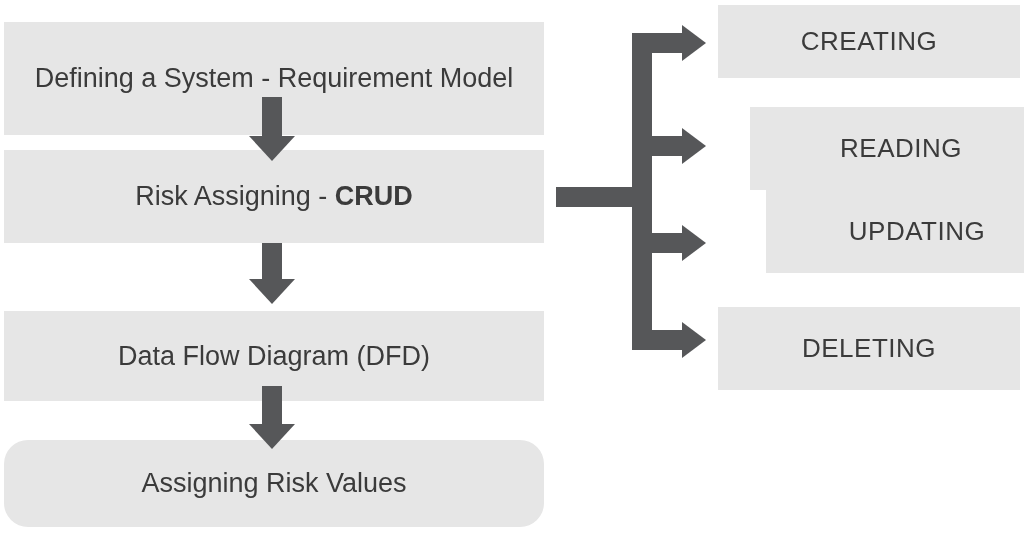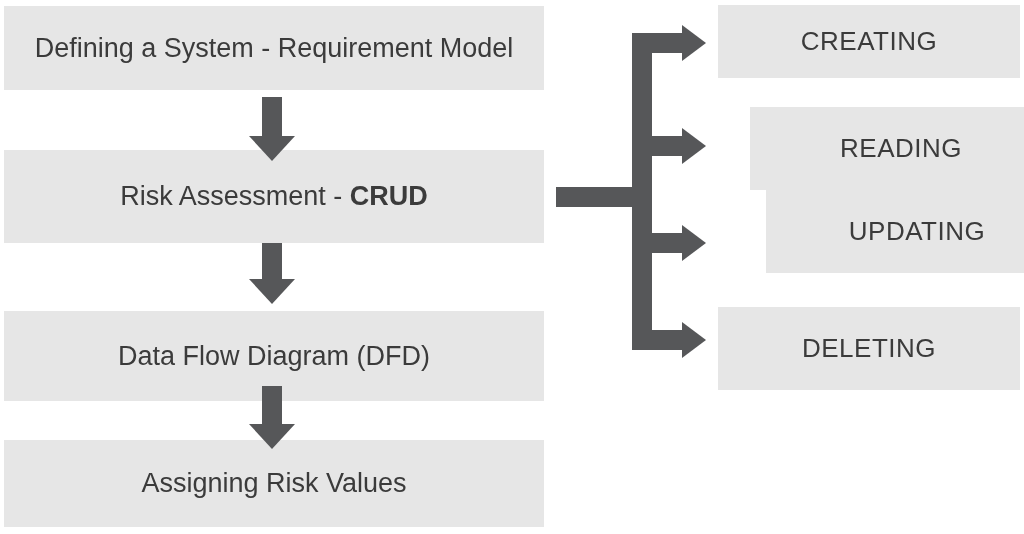--- a/index.html
+++ b/index.html
@@ -31,24 +31,24 @@
     width: 540px;
     font-size: 27px;
   }
   .right-box {
     left: 718px;
     width: 302px;
     font-size: 26px;
     letter-spacing: 0.5px;
   }
   .emphasis { font-weight: 700; text-align: right; }
-  #step-1 { top: 6px;   height: 84px; }
+  #step-1 { top: 22px;   height: 113px; }
   #step-2 { top: 150px; height: 93px; }
   #step-3 { top: 296px; height: 90px; margin-top: 15px; }
-  #step-4 { top: 440px; height: 87px; }
+  #step-4 { top: 440px; height: 87px; border-radius: 24px; }
   #op-1 { top: 5px;   height: 73px; }
   #op-2 { top: 107px; height: 83px; margin-left: 32px; }
   #op-3 { top: 190px; height: 83px; margin-left: 48px; }
   #op-4 { top: 307px; height: 83px; }
   .arrow-layer {
     position: absolute;
     left: 0; top: 0;
     width: 1024px;
     height: 534px;
     z-index: 2;
@@ -59,21 +59,21 @@
 </head>
 <body>
 
 <div class="canvas">
 
   <div class="box left-box" id="step-1">
     <span>Defining a System - Requirement Model</span>
   </div>
 
   <div class="box left-box" id="step-2">
-    <span><span>Risk Assessment - </span><span class="emphasis">CRUD</span></span>
+    <span><span>Risk Assigning - </span><span class="emphasis">CRUD</span></span>
   </div>
 
   <div class="box left-box" id="step-3">
     <span>Data Flow Diagram (DFD)</span>
   </div>
 
   <div class="box left-box" id="step-4">
     <span>Assigning Risk Values</span>
   </div>
 

